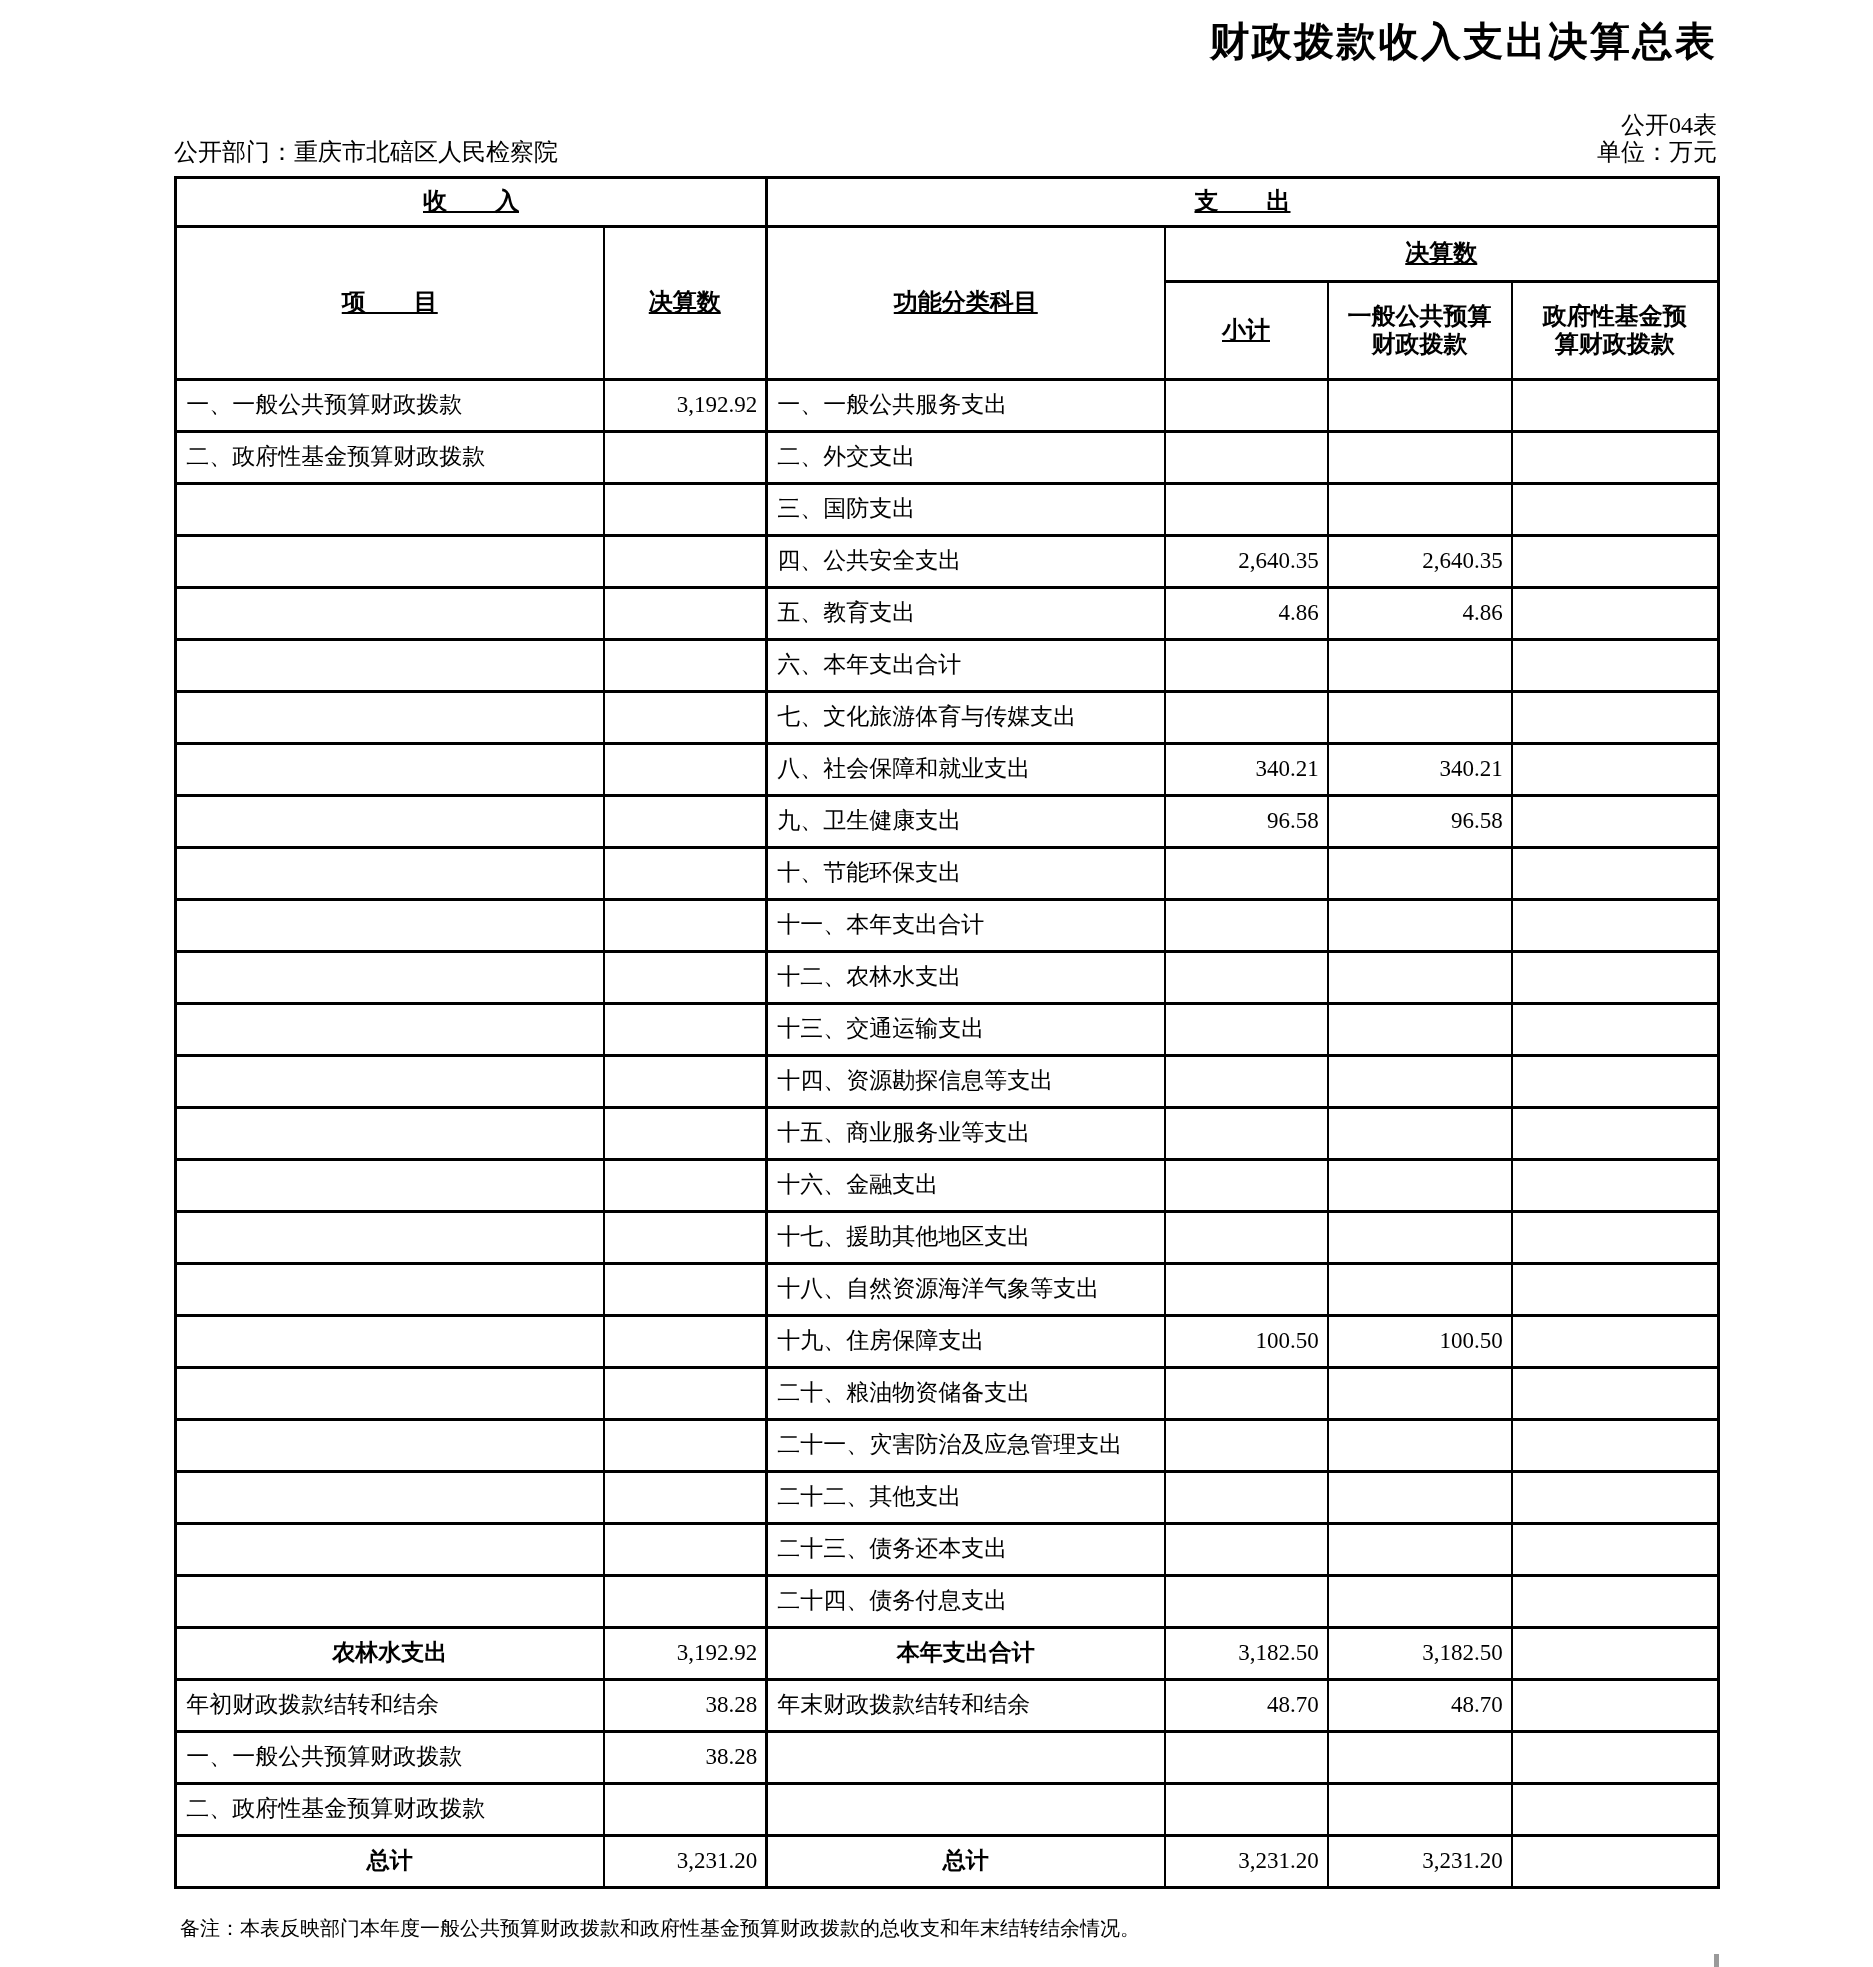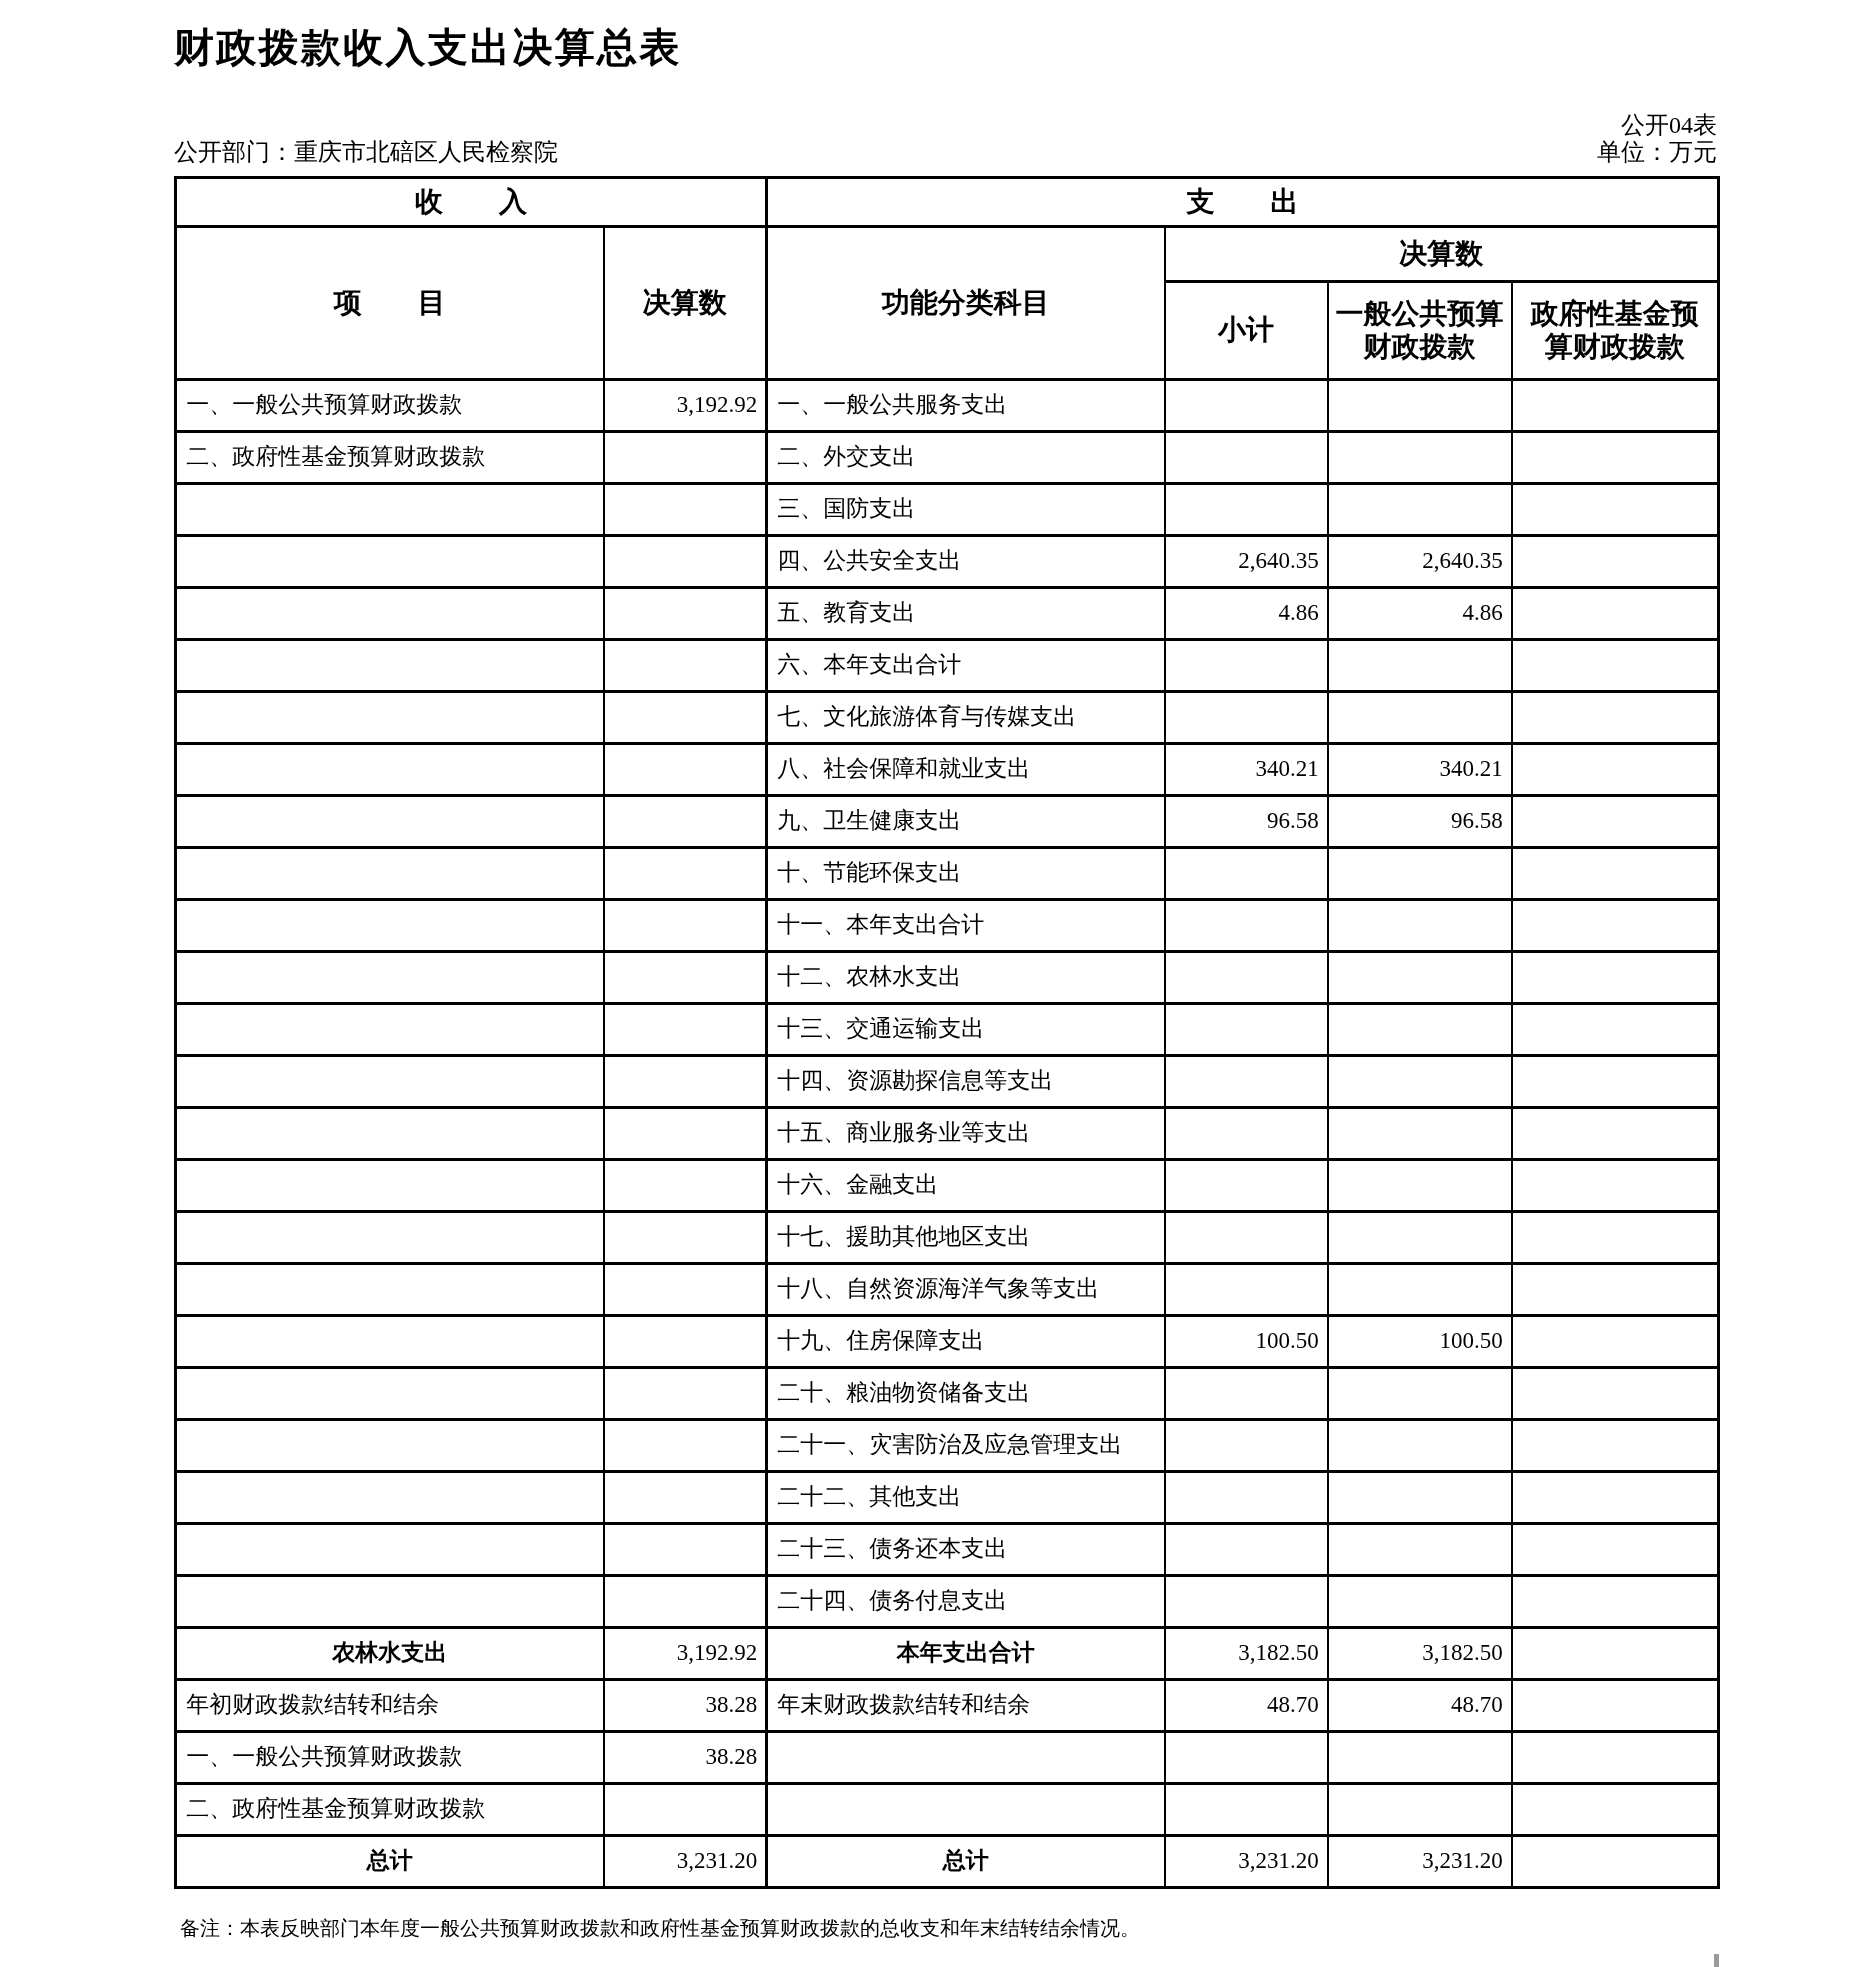--- a/index.html
+++ b/index.html
@@ -11,23 +11,23 @@
     position: relative;
     width: 1874px;
     height: 1967px;
     background: #ffffff;
     font-family: "Liberation Serif", "DejaVu Serif", serif;
     color: #000000;
   }
   #doc-title {
     position: absolute;
     left: 174px;
-    top: 20px;
+    top: 14px;
     width: 1543px;
-    text-align: left;
+    text-align: right;
     font-family: "Liberation Sans", "DejaVu Sans", sans-serif;
     font-size: 40px;
     font-weight: bold;
     letter-spacing: 2.3px;
     white-space: nowrap;
   }
   #table-code {
     position: absolute;
     left: 174px;
     top: 97px;
@@ -66,22 +66,23 @@
     white-space: nowrap;
     vertical-align: middle;
     padding: 0;
   }
   #main-table td.sec {
     border-left-width: 3.1px;
   }
   #main-table .hdr {
     font-weight: bold;
     text-align: center;
-    font-size: 28px;
+    font-size: 24px;
     white-space: normal;
+    text-decoration: underline;
   }
   #main-table .hdr .wrap6 {
     display: inline-block;
     width: 6.2em;
     text-align: center;
     white-space: normal;
   }
   tr.hrow1 { height: 49px; }
   tr.hrow2 { height: 55px; }
   tr.hrow3 { height: 98px; }

